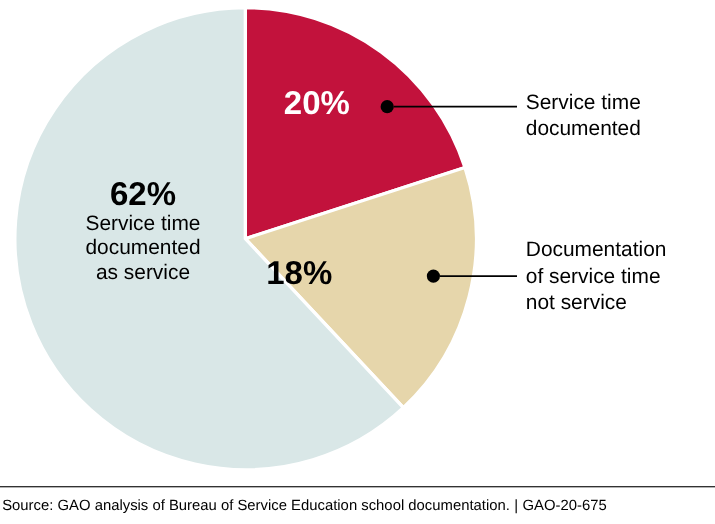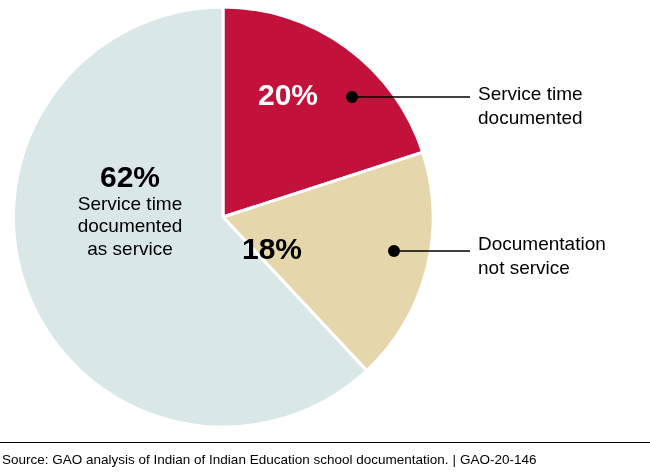--- a/index.html
+++ b/index.html
@@ -81,21 +81,21 @@
     line-height: 1.25;
     color: #000000;
   }
   #callout-not-received {
     left: 478px;
     top: 82px;
     width: 170px;
   }
   #callout-not-provided {
     left: 478px;
-    top: 232px;
+    top: 216px;
     width: 172px;
   }
   .source-rule {
     position: absolute;
     left: 0;
     top: 442px;
     width: 650px;
     height: 1px;
     background: #000000;
   }
@@ -149,22 +149,23 @@
     <div class="slice-desc">as service</div>
   </div>
 
   <div class="callout-text" id="callout-not-received">
     <div>Service time</div>
     <div>documented</div>
   </div>
 
   <div class="callout-text" id="callout-not-provided">
     <div>Documentation</div>
+    <div>of service time</div>
     <div>not service</div>
   </div>
 
   <div class="source-rule"></div>
 
   <div class="source-line">
-    <span>Source: GAO analysis of Indian of Indian Education school documentation.</span><span class="source-sep">|</span><span>GAO-20-146</span>
+    <span>Source: GAO analysis of Bureau of Service Education school documentation.</span><span class="source-sep">|</span><span>GAO-20-675</span>
   </div>
 
 </div>
 
 </body></html>

